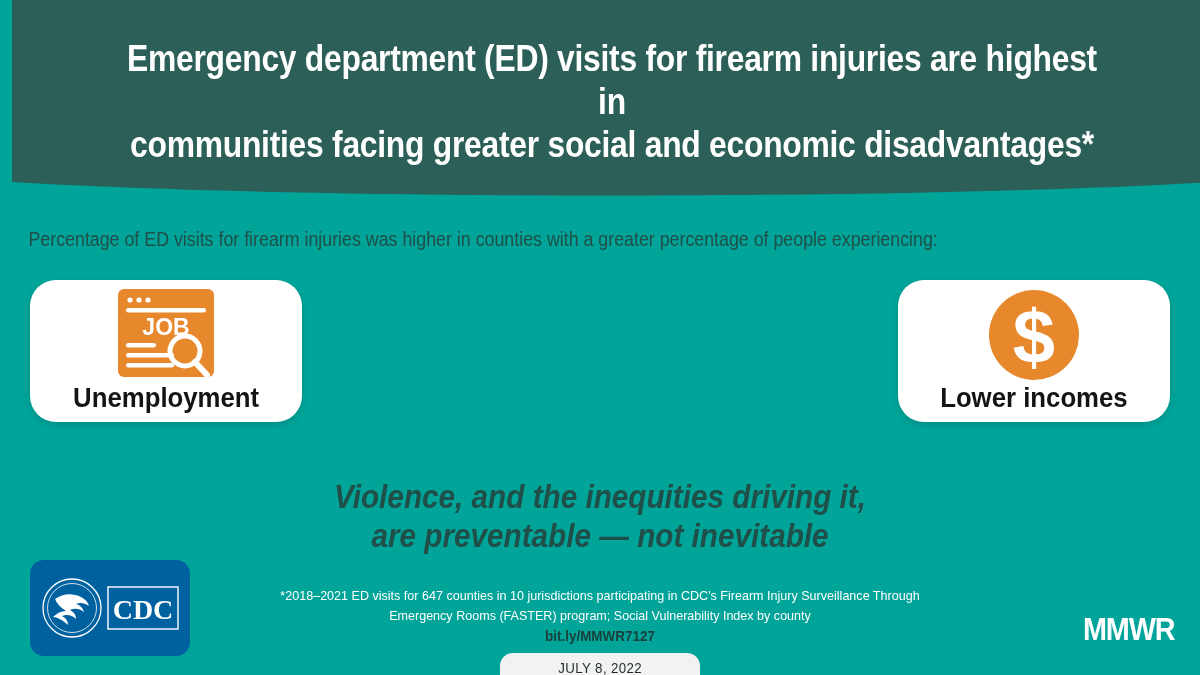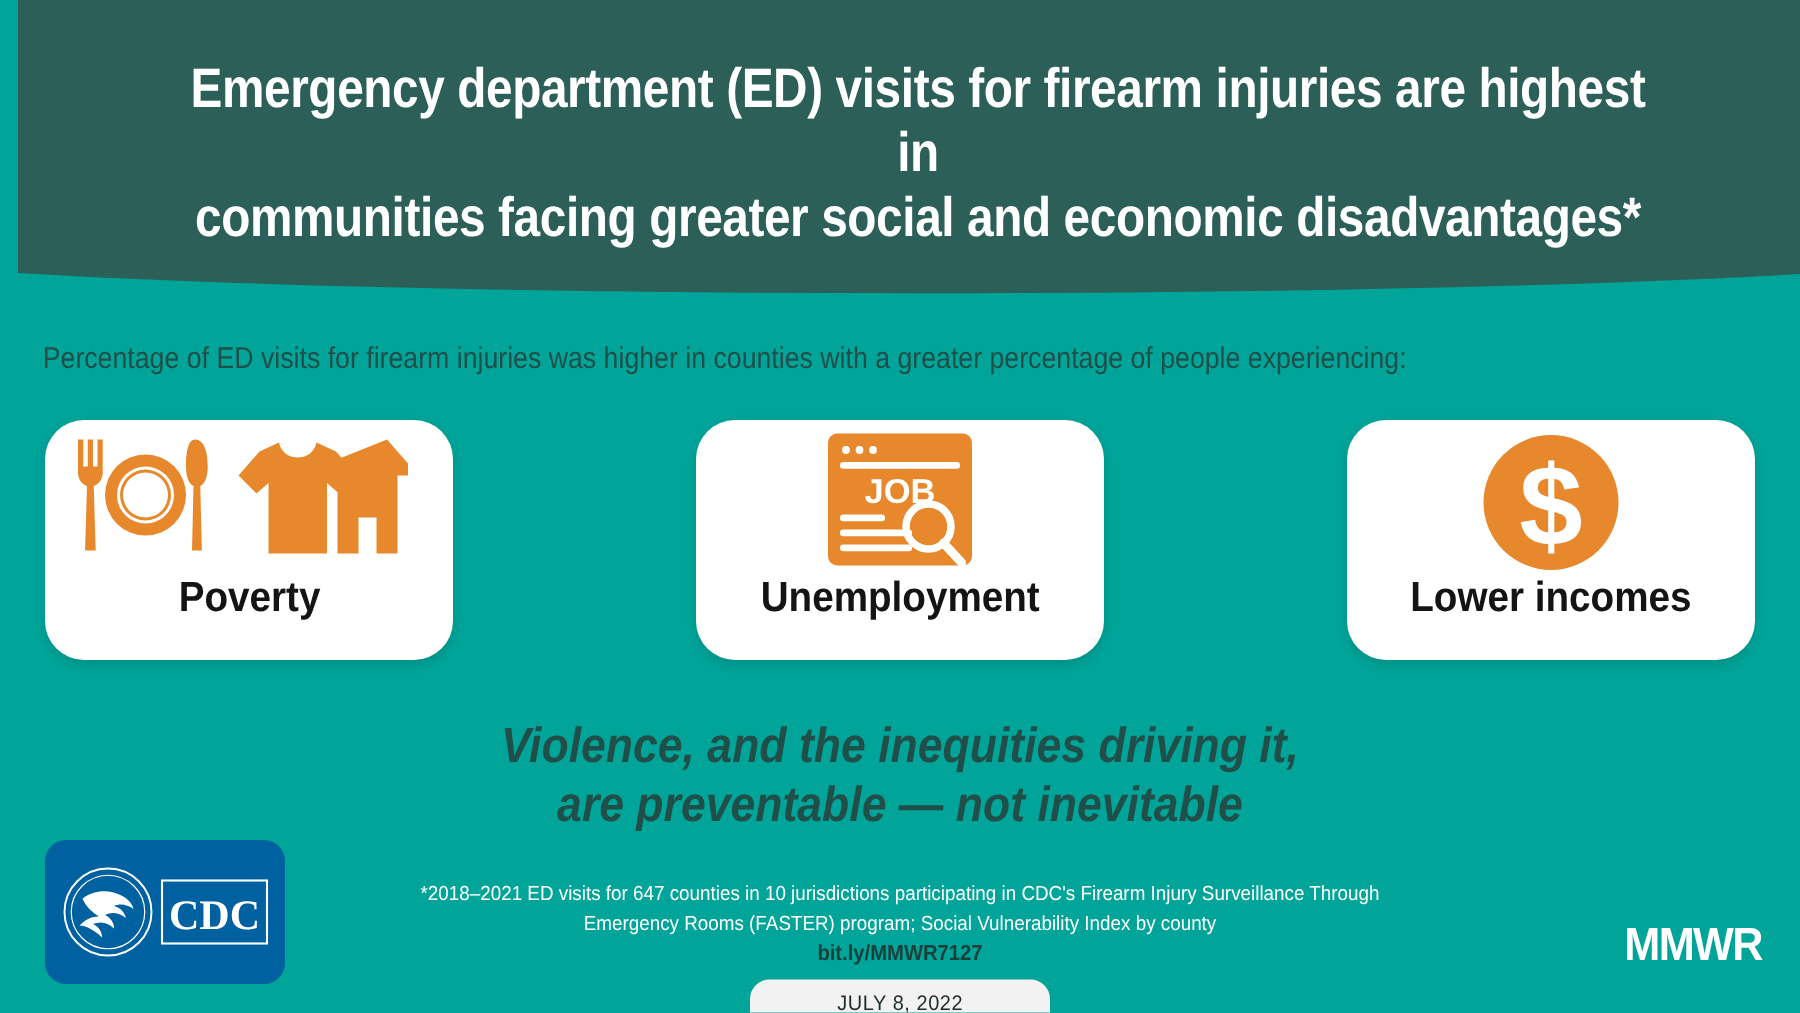--- a/index.html
+++ b/index.html
@@ -44,21 +44,21 @@
   }
 
   
   #cards {
     position:absolute; left:30px; top:280px;
     width:1140px; height:164px;
     display:flex;
     justify-content:space-between;
   }
   .card {
-    width:272px; height:160px;
+    width:272px; height:142px;
     background:#ffffff;
     border-radius:26px;
     display:flex;
     flex-direction:column;
     align-items:center;
     justify-content:flex-start;
     box-shadow:0 3px 7px rgba(0,0,0,0.13);
   }
   .card-icon {
     height:104px;
@@ -152,43 +152,20 @@
     <path d="M0,0 L1200,0 L1200,182 C900,200 300,200 0,182 Z" fill="#2b5f57"></path>
   </svg>
   <div id="header-title">Emergency department (ED) visits for firearm injuries are highest in
 communities facing greater social and economic disadvantages*</div>
 </div>
 
 <div id="subtitle">Percentage of ED visits for firearm injuries was higher in counties with a greater percentage of people experiencing:</div>
 
 <div id="cards">
 
-  <div class="card">
-    <div class="card-icon">
-      <svg width="240" height="96" viewBox="0 0 240 96">
-        <g fill="#e8882c">
-
-          <path d="M6,6 L9.5,6 L9.5,24 L12.5,24 L12.5,6 L16,6 L16,24 L19,24 L19,6 L22.5,6 L22.5,28 C22.5,33 19.5,36 16.5,37 L17.8,80 L10.7,80 L12,37 C9,36 6,33 6,28 Z"></path>
-
-          <circle cx="51" cy="43" r="27"></circle>
-
-          <circle cx="51" cy="43" r="19" fill="#ffffff"></circle>
-          <circle cx="51" cy="43" r="17" fill="#e8882c"></circle>
-          <circle cx="51" cy="43" r="15" fill="#ffffff"></circle>
-
-          <path d="M84,6 C90,6 92.5,14 92.5,24 C92.5,32 90,36 87.5,37 L88.6,80 L82,80 L83,37 C80.5,36 78,32 78,24 C78,14 79.5,6 84,6 Z"></path>
-
-          <path d="M127,14 L140,8 C141.5,15 147,18 152.5,18 C158,18 163.5,15 165,8 L178,14 L192,30 L180,42 L172,35 L172,82 L133,82 L133,35 L125,42 L113,30 Z"></path>
-
-          <path d="M226,6 L240,22 L240,30 L233,30 L233,82 L219,82 L219,58 L207,58 L207,82 L193,82 L193,30 L186,30 L186,22 Z" transform="translate(-14,0)"></path>
-        </g>
-      </svg>
-    </div>
-    <div class="card-label">Poverty</div>
-  </div>
 
   <div class="card">
     <div class="card-icon">
       <svg width="104" height="96" viewBox="0 0 104 96">
         <rect x="4" y="2" width="96" height="88" rx="6" fill="#e8882c"></rect>
 
         <circle cx="16" cy="13" r="2.6" fill="#ffffff"></circle>
         <circle cx="25" cy="13" r="2.6" fill="#ffffff"></circle>
         <circle cx="34" cy="13" r="2.6" fill="#ffffff"></circle>
 

